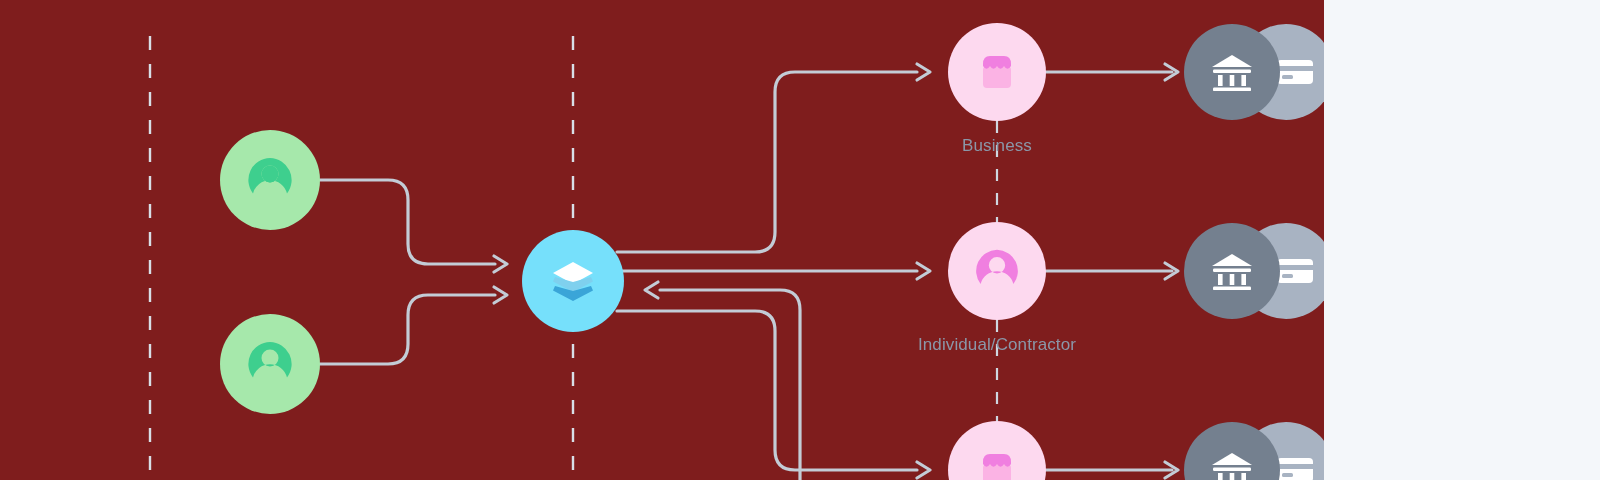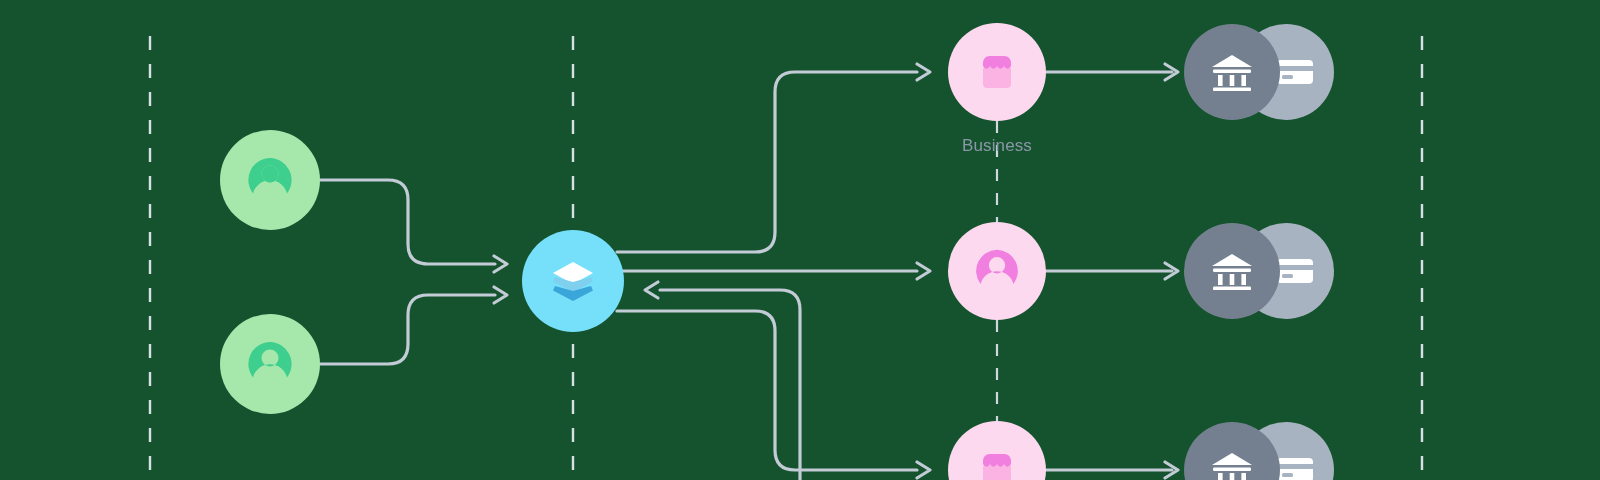--- a/index.html
+++ b/index.html
@@ -6,23 +6,23 @@
   html, body {
     margin: 0;
     padding: 0;
     background: #f4f7fa;
   }
   body {
     font-family: "Liberation Sans", sans-serif;
   }
   #canvas {
     position: relative;
-    width: 1600px;
+    width: 1324px;
     height: 480px;
-    background: #14532d;
+    background: #7f1d1d;
     overflow: hidden;
   }
   #wires {
     position: absolute;
     inset: 0;
     width: 1600px;
     height: 480px;
   }
   .node {
     position: absolute;
@@ -143,20 +143,21 @@
     </svg>
   </div>
   <div class="node-label" style="left:997px; top:136px;">Business</div>
 
   <div class="node" style="left:948px; top:222px; width:98px; height:98px; background:#fdd9ef;">
     <svg width="54" height="54" viewBox="0 0 56 56">
       <path d="M28 6 A22 22 0 0 0 11 41.5 A17.5 17.5 0 0 1 45 41.5 A22 22 0 0 0 28 6 Z
                M28 13.5 A8.5 8.5 0 1 1 28 30.5 A8.5 8.5 0 0 1 28 13.5 Z" fill="#f07fe0" fill-rule="evenodd"></path>
     </svg>
   </div>
+  <div class="node-label" style="left:997px; top:335px;">Individual/Contractor</div>
 
   <div class="node" style="left:948px; top:421px; width:98px; height:98px; background:#fdd9ef;">
     <svg width="52" height="52" viewBox="0 0 52 52">
       <rect x="12" y="20" width="28" height="22" rx="4" fill="#fbb3e4"></rect>
       <path d="M12 18 Q12 10 19 10 L33 10 Q40 10 40 18 L40 20
                Q36.5 25.5 33 20 Q29.5 25.5 26 20 Q22.5 25.5 19 20 Q15.5 25.5 12 20 Z" fill="#f07fe0"></path>
     </svg>
   </div>
 
   <div class="dest dest-card" style="left:1238px; top:24px; background:#a8b3c2;">

